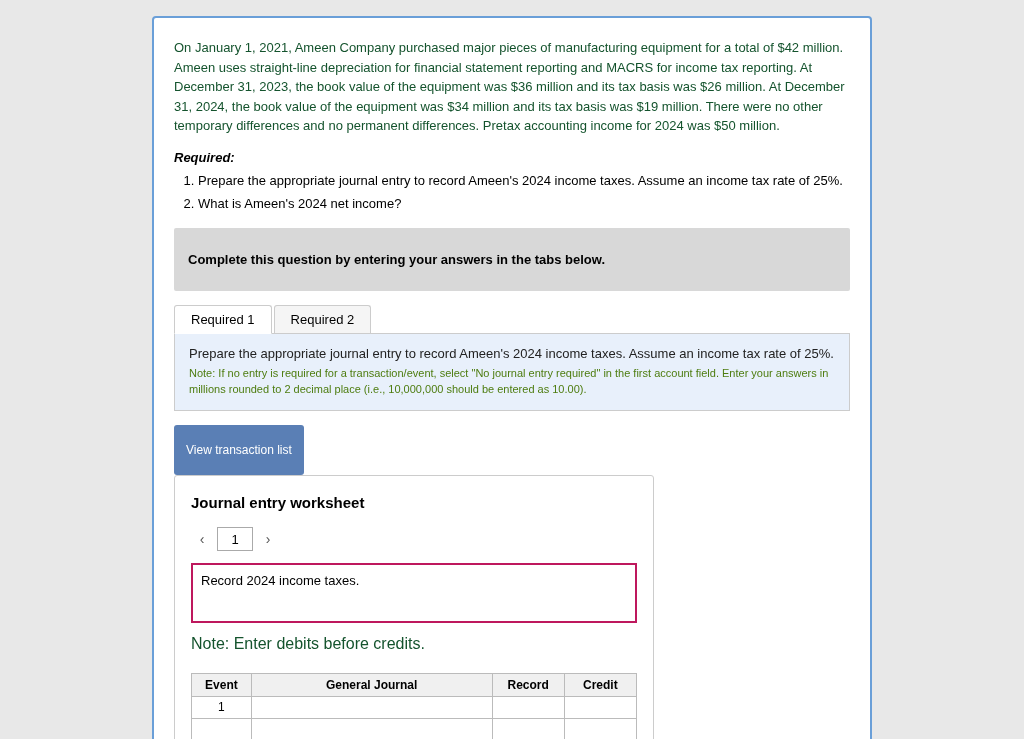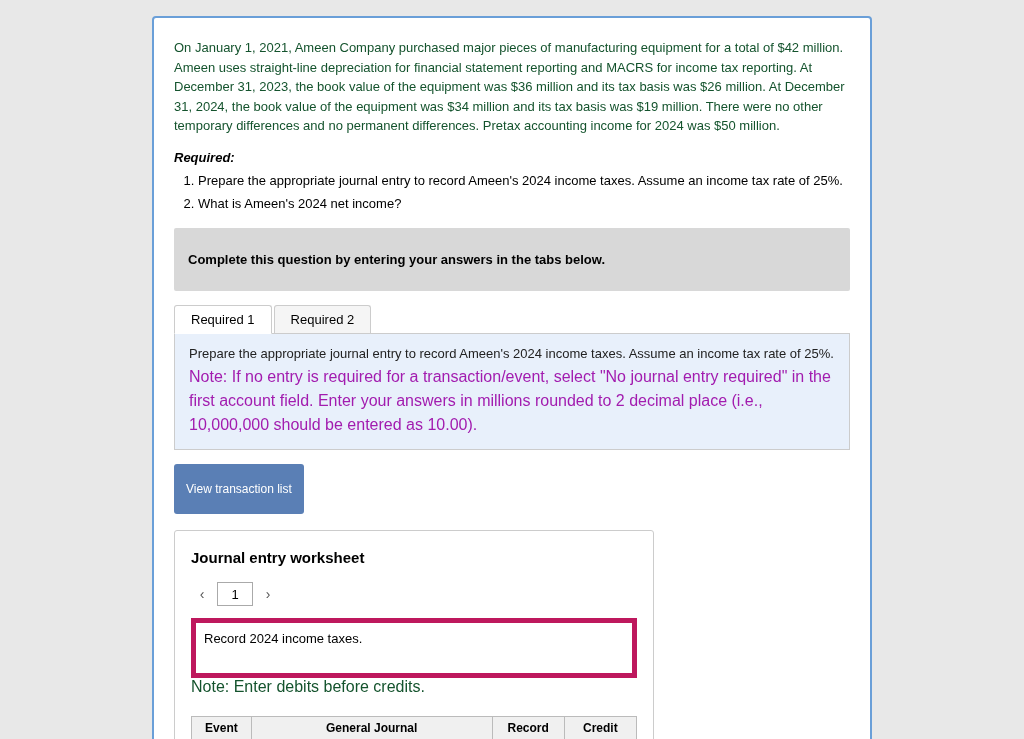--- a/index.html
+++ b/index.html
@@ -75,34 +75,33 @@
       padding: 12px 14px;
       background: #e8f0fb;
       margin-bottom: 14px;
     }
     .tab-instructions {
       font-size: 13px;
       color: #222;
       margin-bottom: 4px;
     }
     .tab-note {
-      font-size: 16px;
-      color: #a21caf;
+      font-size: 11px;
+      color: #4d7c0f;
       line-height: 1.5;
     }
     .view-transaction-btn {
       display: inline-block;
       background: #5a7fb5;
       color: #fff;
       padding: 18px 12px;
       font-size: 12px;
       border: none;
       border-radius: 3px;
       cursor: pointer;
-      margin-bottom: 16px;
     }
     .worksheet-container {
       border: 1px solid #ccc;
       border-radius: 3px;
       padding: 16px;
       width: 480px;
     }
     .worksheet-title {
       font-size: 15px;
       font-weight: bold;
@@ -127,26 +126,26 @@
     .page-box {
       border: 1px solid #aaa;
       width: 36px;
       height: 24px;
       text-align: center;
       line-height: 24px;
       font-size: 13px;
       margin: 0 4px;
     }
     .description-box {
-      border: 5px solid #be185d;
+      border: 2px solid #be185d;
       width: 100%;
       min-height: 60px;
       padding: 8px;
       font-size: 13px;
-      margin-bottom: 0;
+      margin-bottom: 12px;
       background: #fff;
     }
     .note-debits {
       color: #14532d;
       font-size: 16px;
       margin-bottom: 20px;
     }
     .journal-table {
       width: 100%;
       border-collapse: collapse;

